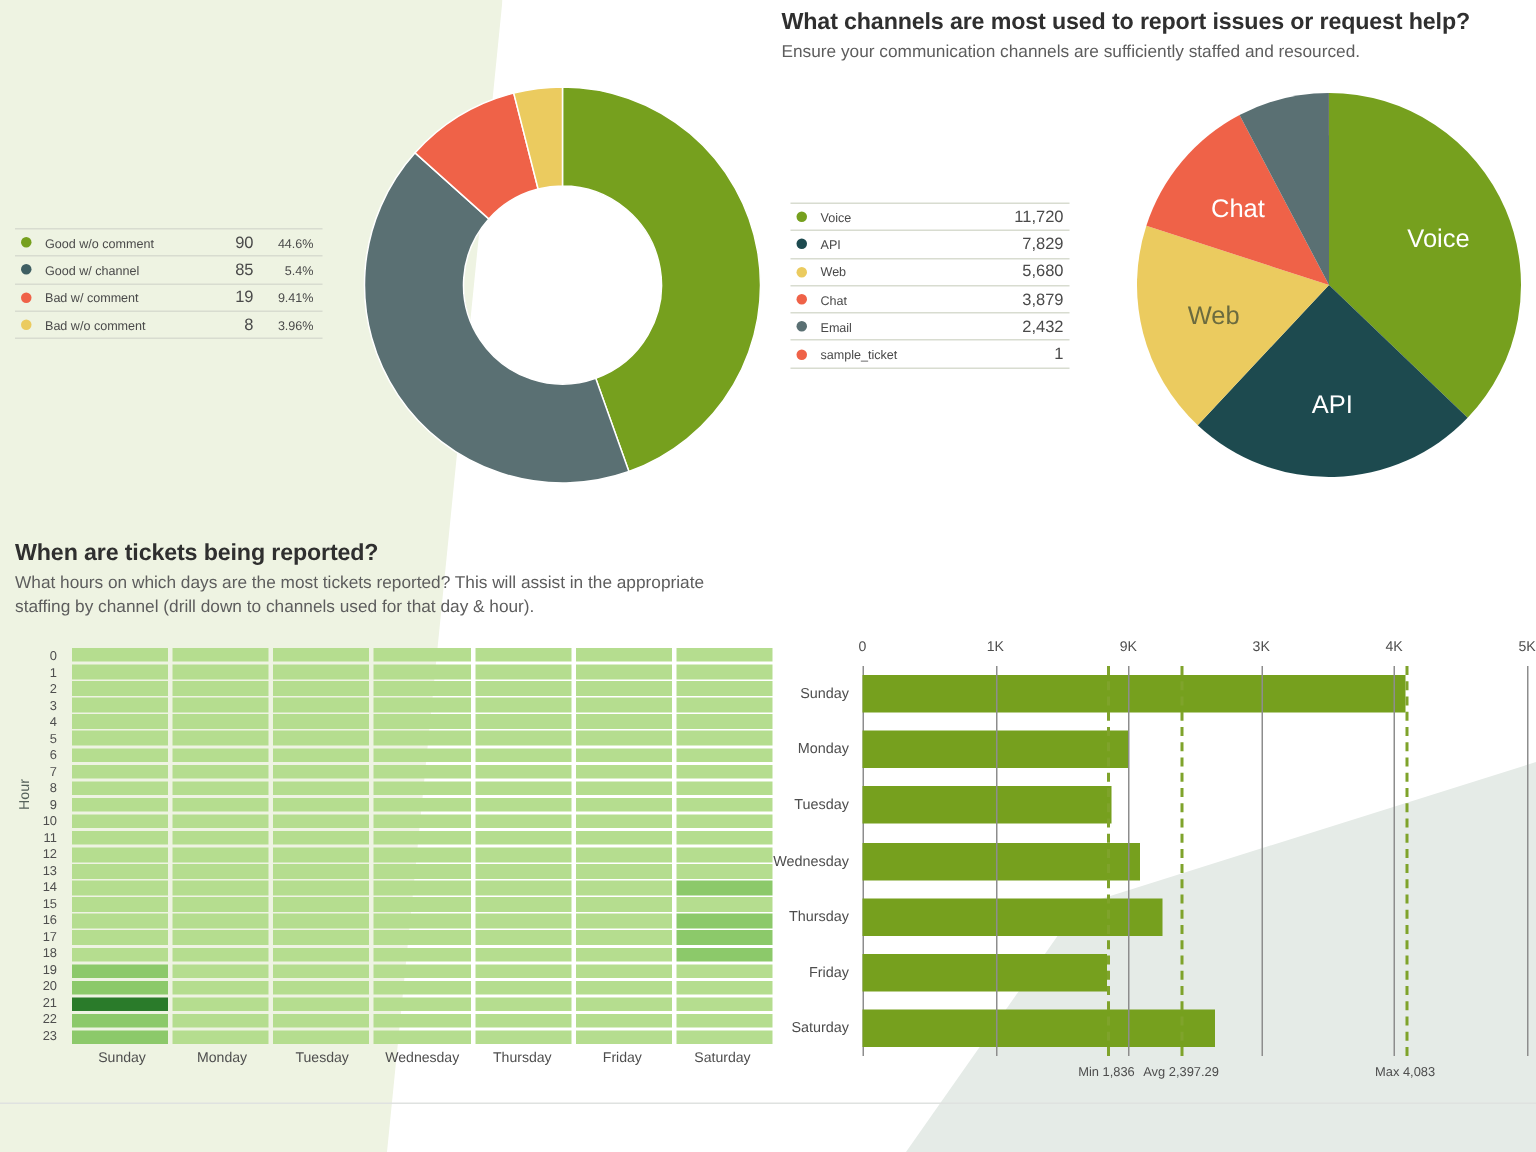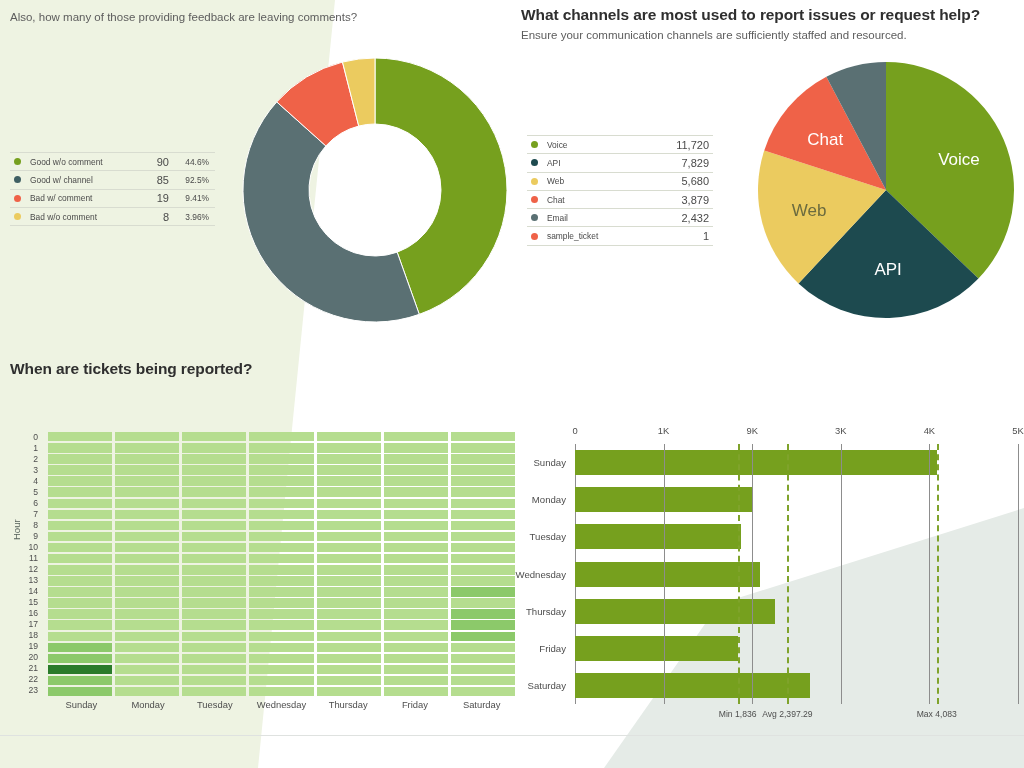--- a/index.html
+++ b/index.html
@@ -122,35 +122,34 @@
 
 <div id="root">
 
   <div class="bg-layer">
     <div class="bg-left"></div>
     <div class="bg-right"></div>
   </div>
   <div class="footer-rule"></div>
 
   <div class="panel" style="left:10px;top:6px;width:500px;">
-    <div class="p-sub">Also, how many of those providing feedback are leaving comments?</div>
   </div>
 
   <div class="legend" id="legend-feedback">
       <div class="row">
         <span class="dot" style="background:#76a01e"></span>
         <span class="lbl">Good w/o comment</span>
         <span class="val">90</span>
         <span class="pct">44.6%</span>
       </div>
       <div class="row">
         <span class="dot" style="background:#3f5f63"></span>
         <span class="lbl">Good w/ channel</span>
         <span class="val">85</span>
-        <span class="pct">92.5%</span>
+        <span class="pct">5.4%</span>
       </div>
       <div class="row">
         <span class="dot" style="background:#ef6248"></span>
         <span class="lbl">Bad w/ comment</span>
         <span class="val">19</span>
         <span class="pct">9.41%</span>
       </div>
       <div class="row last">
         <span class="dot" style="background:#ebcb5f"></span>
         <span class="lbl">Bad w/o comment</span>
@@ -212,20 +211,21 @@
       <path d="M 130 130 L 42.4973744305878 223.41996852097122 A 128 128 0 0 1 8.234858828050164 90.53798794568213 Z" fill="#ebcb5f"></path>
       <text x="53.153370393265774" y="155.81426551970574" text-anchor="middle" font-size="17" font-family="&quot;Liberation Sans&quot;, sans-serif" fill="#6b6b3f">Web</text>
       <path d="M 130 130 L 8.234858828050164 90.53798794568213 A 128 128 0 0 1 70.36265385534739 16.741945342404506 Z" fill="#ef6248"></path>
       <text x="69.29006482088683" y="84.88920495093159" text-anchor="middle" font-size="17" font-family="&quot;Liberation Sans&quot;, sans-serif" fill="#ffffff">Chat</text>
       <path d="M 130 130 L 70.36265385534739 16.741945342404506 A 128 128 0 0 1 129.97450151504384 2.0000025397372667 Z" fill="#5a7073"></path>
       <path d="M 130 130 L 129.97450151504384 2.0000025397372667 A 128 128 0 0 1 129.99999999999986 2 Z" fill="#ef6248"></path>
     </svg>
 
   <div class="panel" style="left:10px;top:360px;width:500px;">
     <div class="p-title">When are tickets being reported?</div>
+    <div class="p-sub">What hours on which days are the most tickets reported? This will assist in the appropriate staffing by channel (drill down to channels used for that day &amp; hour).</div>
   </div>
 
   <div class="hm-ylabel">Hour</div>
   <div class="hm-hours" id="hm-hours">
       <div class="hm-hour">0</div>
       <div class="hm-hour">1</div>
       <div class="hm-hour">2</div>
       <div class="hm-hour">3</div>
       <div class="hm-hour">4</div>
       <div class="hm-hour">5</div>

